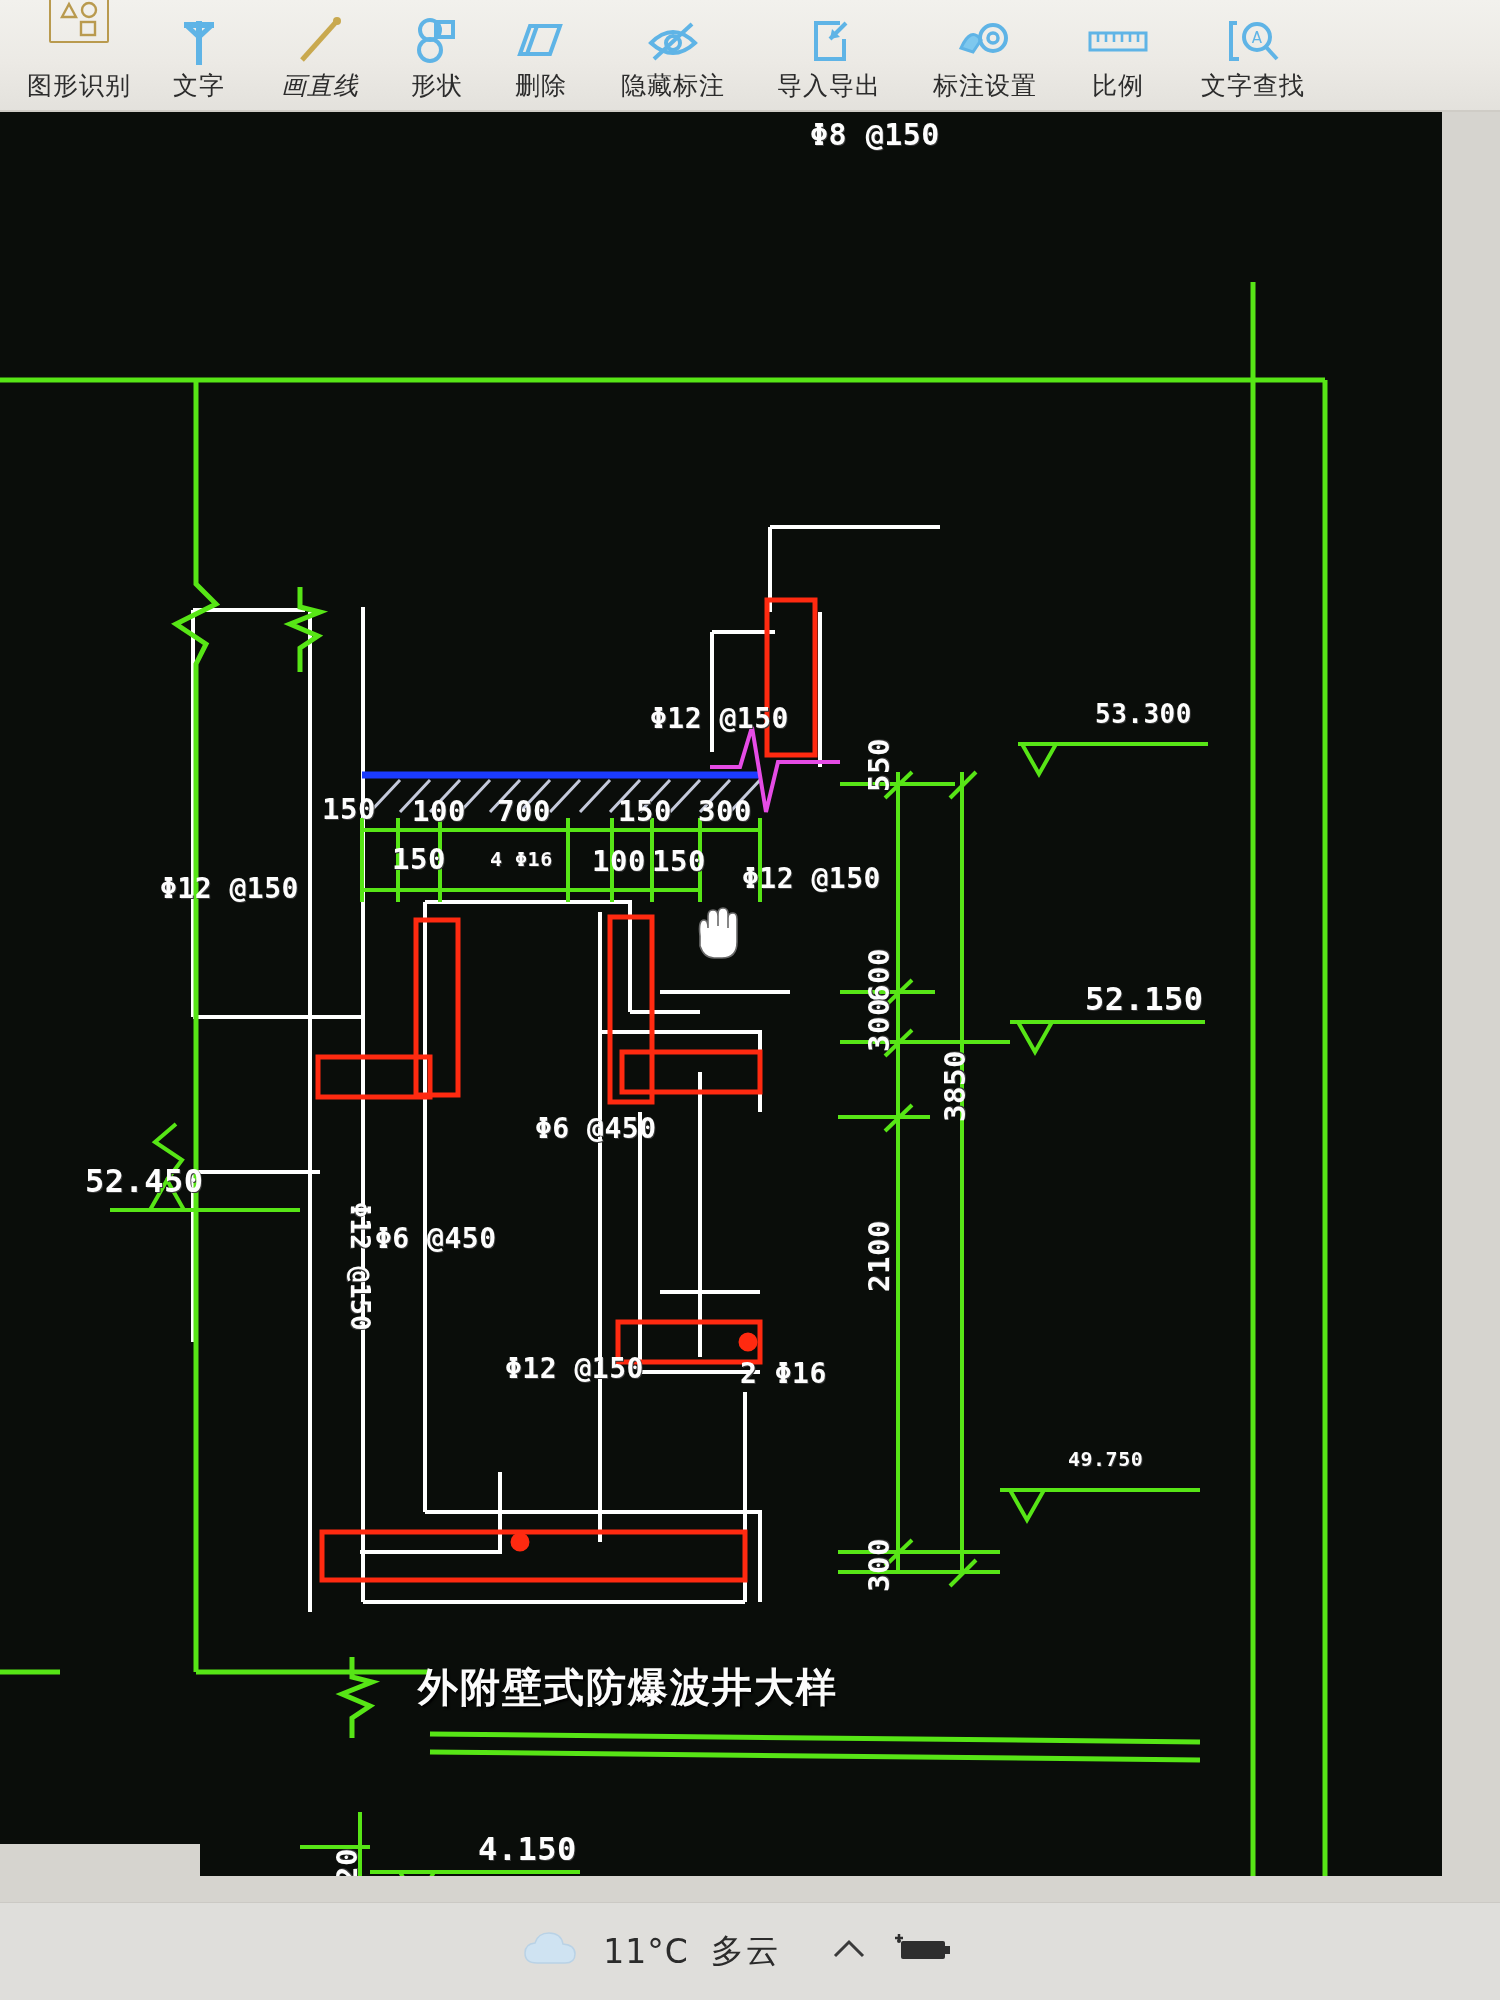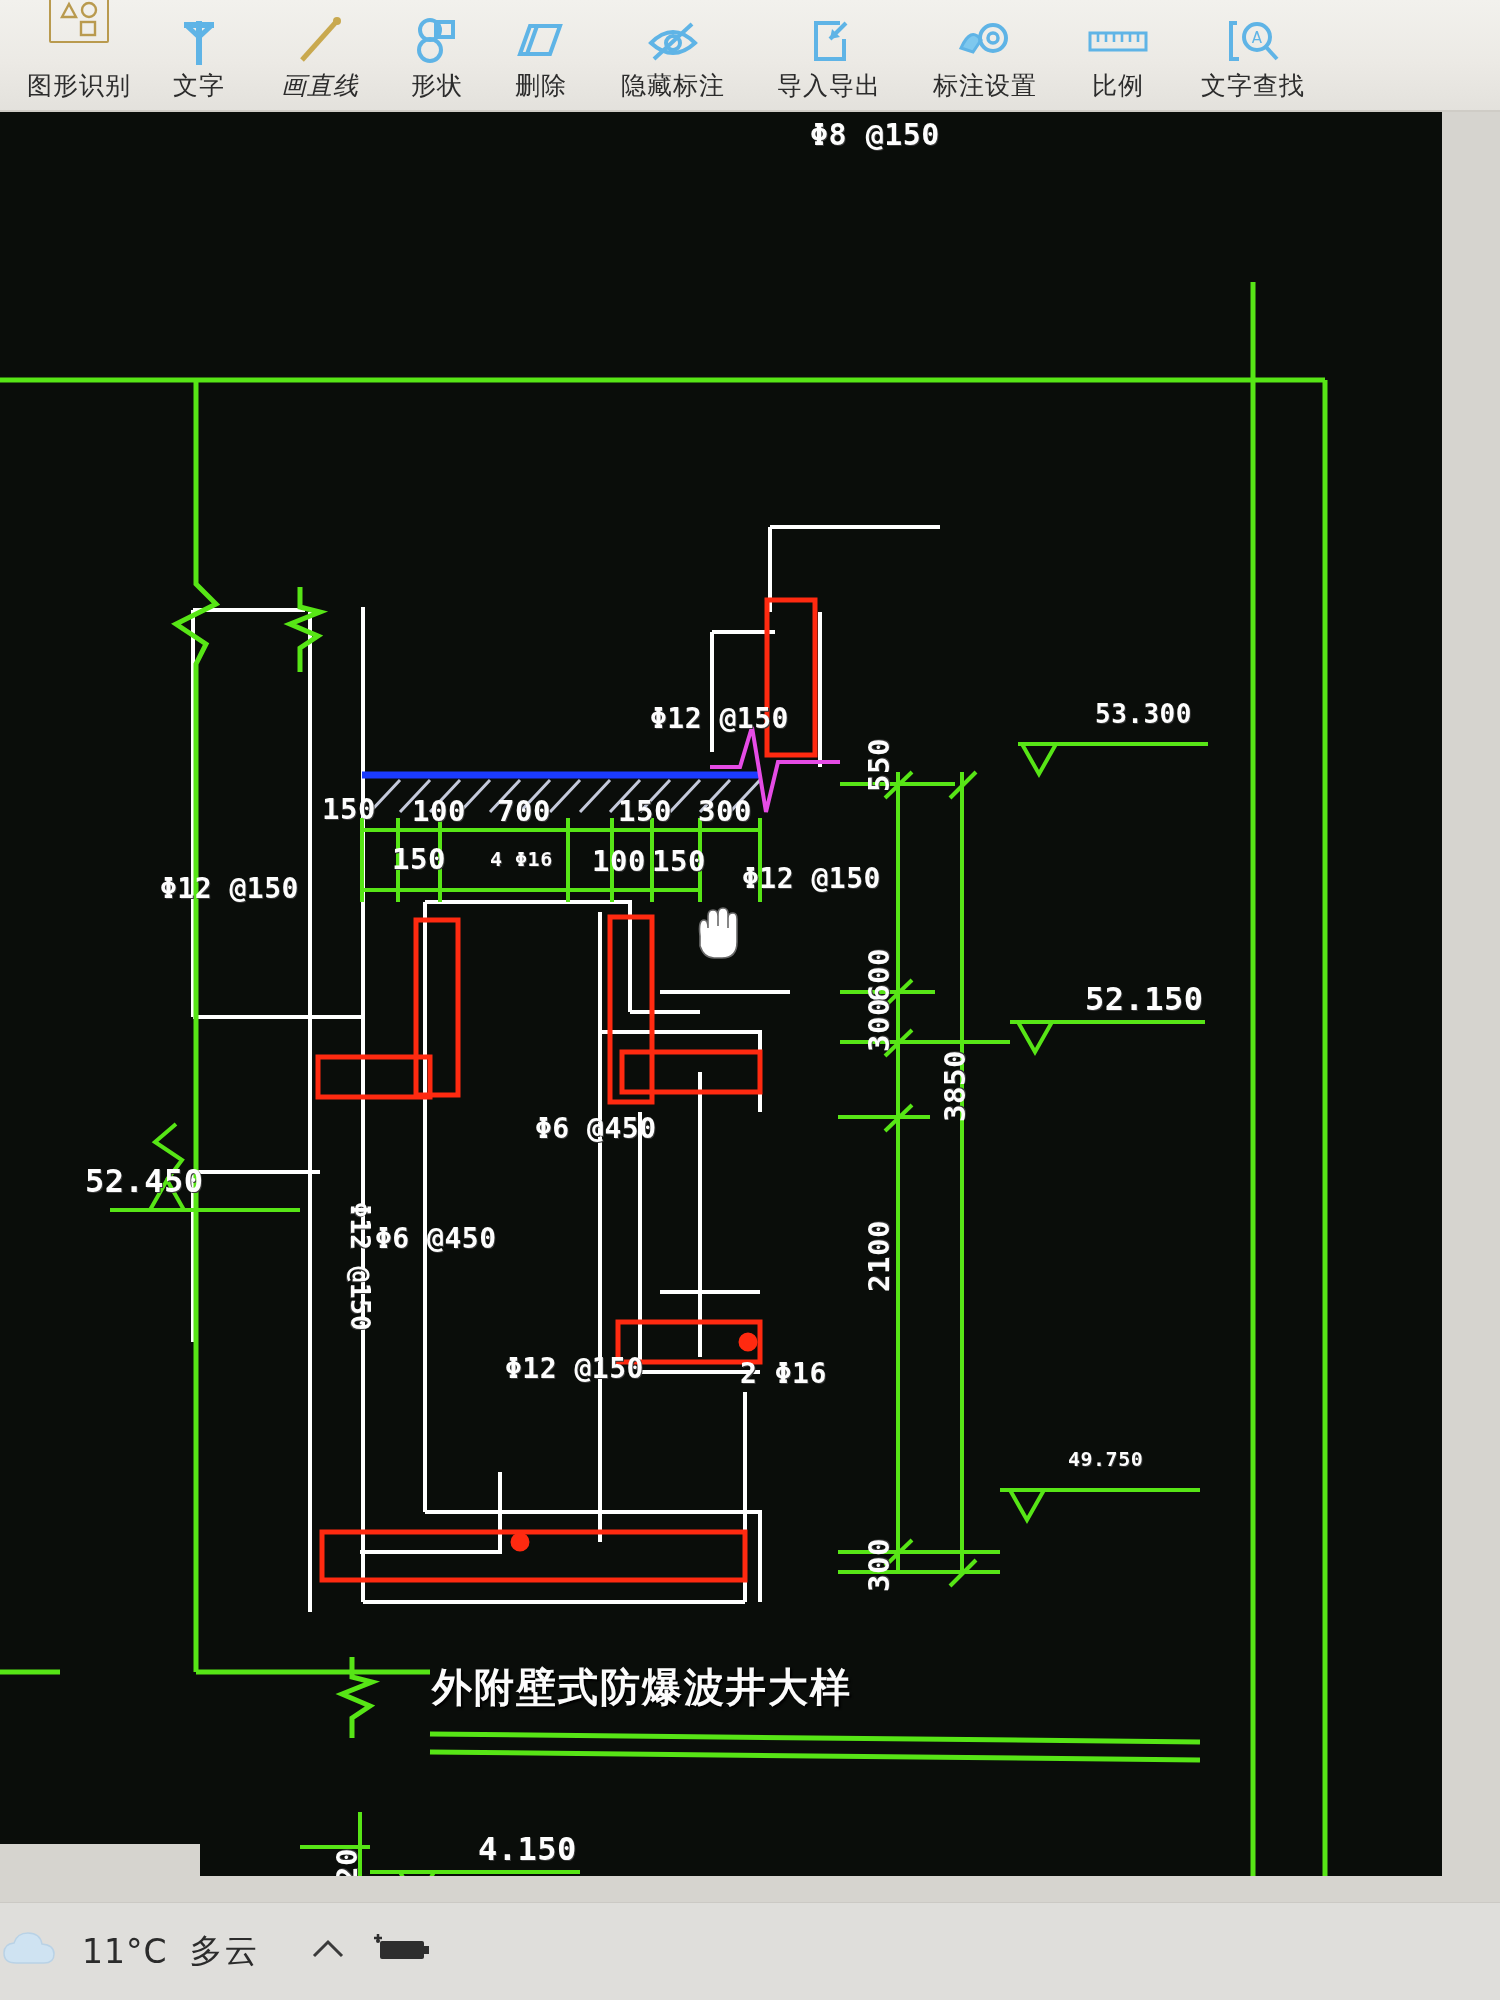--- a/index.html
+++ b/index.html
@@ -61,21 +61,21 @@
   .title-cad{
     position:absolute;color:#fbfbfb;white-space:nowrap;
     font-family:"DejaVu Sans","Liberation Sans",sans-serif;
     font-weight:bold;font-size:40px;letter-spacing:2px;
     text-shadow:2px 2px 2px #000;
   }
 
   
   #taskbar{
     position:absolute;left:0;bottom:0;width:1500px;height:98px;
-    background:#dfdedb;display:flex;align-items:center;justify-content:flex-start;
+    background:#dfdedb;display:flex;align-items:center;justify-content:center;
     box-sizing:border-box;padding-right:26px;
   }
   #taskbar:before{
     content:"";position:absolute;left:0;top:0;right:0;height:1px;background:#cbc9c4;
   }
   .tray{display:flex;align-items:center;gap:22px;}
   .tray .wx-temp{
     font-size:33px;color:#2b2b2b;letter-spacing:1px;
     font-family:"DejaVu Sans","Liberation Sans",sans-serif;
   }
@@ -398,21 +398,21 @@
   <div class="cadtxt rot" style="left:862px;top:1480px;font-size:29px;transform:rotate(-90deg);transform-origin:left top;">300</div>
   <div class="cadtxt rot" style="left:938px;top:1010px;font-size:29px;transform:rotate(-90deg);transform-origin:left top;">3850</div>
   <div class="cadtxt rot" style="left:330px;top:1790px;font-size:29px;transform:rotate(-90deg);transform-origin:left top;">120</div>
 
   <div class="cadtxt" style="left:1095px;top:587px;font-size:26px;">53.300</div>
   <div class="cadtxt" style="left:1085px;top:868px;font-size:32px;">52.150</div>
   <div class="cadtxt" style="left:85px;top:1050px;font-size:32px;">52.450</div>
   <div class="cadtxt" style="left:1068px;top:1335px;font-size:20px;">49.750</div>
   <div class="cadtxt" style="left:478px;top:1718px;font-size:32px;">4.150</div>
 
-  <div class="title-cad" style="left:432px;top:1548px;">外附壁式防爆波井大样</div>
+  <div class="title-cad" style="left:418px;top:1548px;">外附壁式防爆波井大样</div>
 
   <div id="cad-right-strip"></div>
   <div id="cad-bottom-strip"></div>
   <div id="cad-left-strip"></div>
 </div>
 
 <div id="taskbar">
   <div class="tray">
     <span>
       <svg width="60" height="44" viewBox="0 0 60 44">

